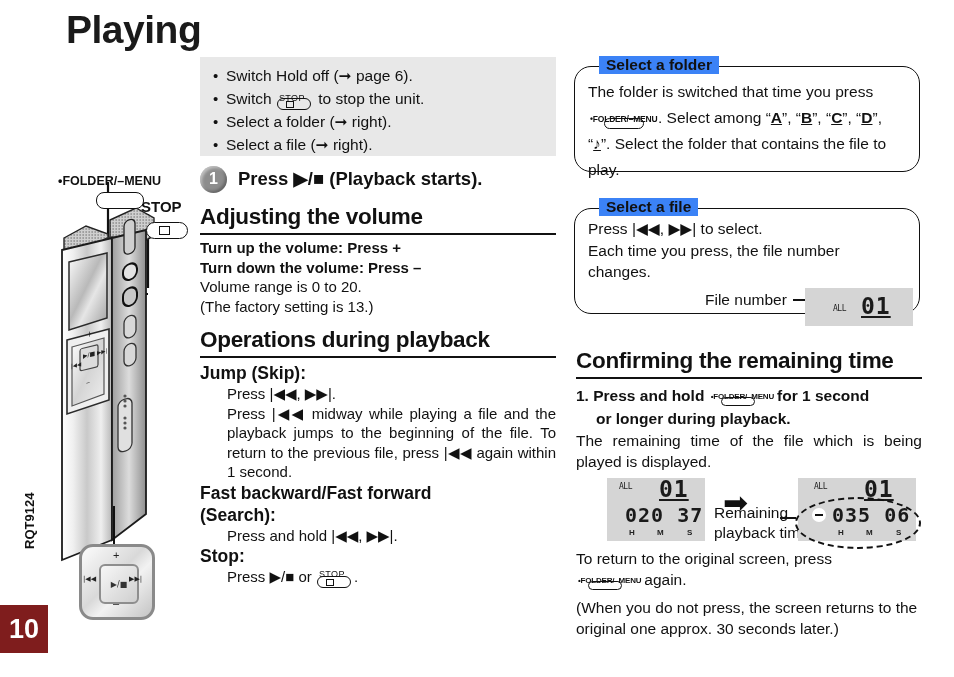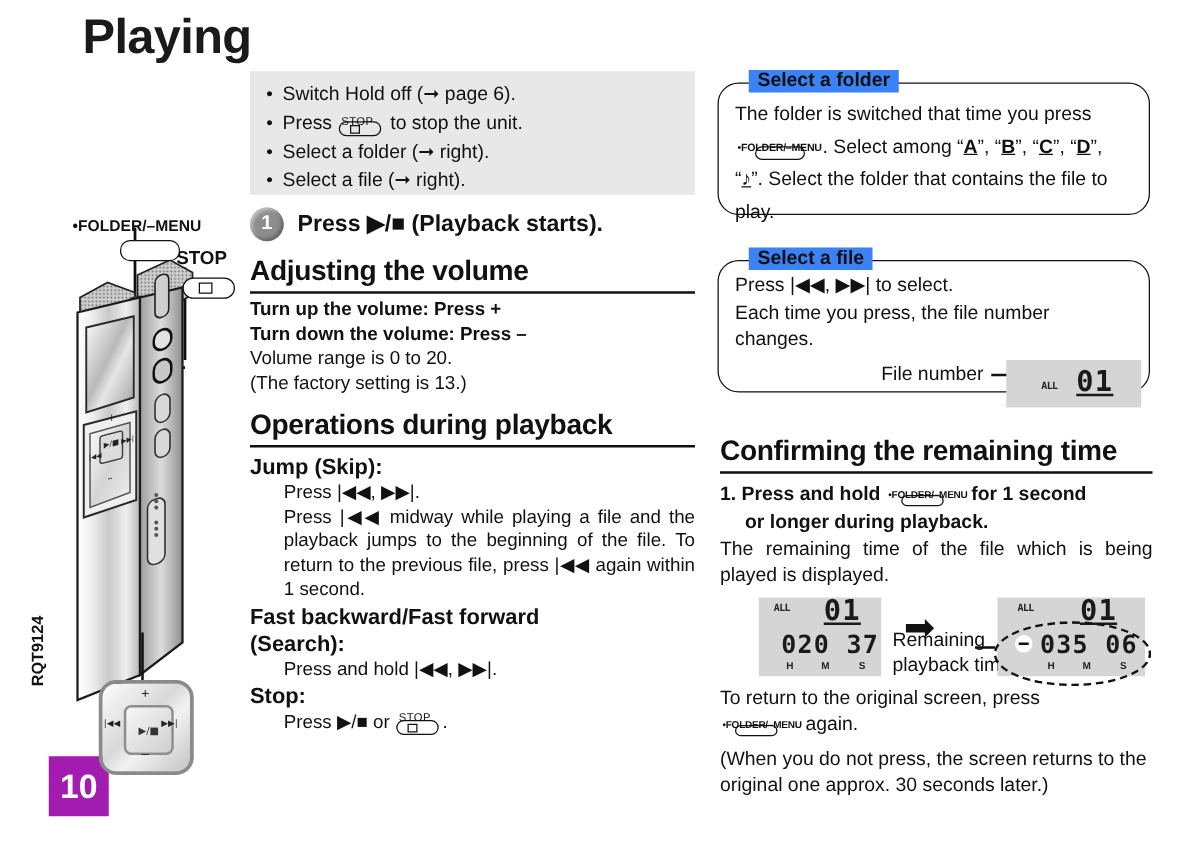--- a/index.html
+++ b/index.html
@@ -22,23 +22,23 @@
 
   
   #spine-code{
     position:absolute;left:22px;top:549px;
     font-size:13px;font-weight:bold;color:#111;
     transform:rotate(-90deg);transform-origin:left top;
     white-space:nowrap;
   }
   #page-number-box{
     position:absolute;left:0;top:605px;width:48px;height:48px;
-    background:#a21caf;color:#fff;
+    background:#7f1d1d;color:#fff;
     display:flex;align-items:center;justify-content:center;
-    font-size:27px;font-weight:bold;margin-left:39px;
+    font-size:27px;font-weight:bold;
   }
 
   
   #device-illustration{position:absolute;left:52px;top:168px;width:150px;height:420px;}
   #callout-folder-menu{
     position:absolute;left:58px;top:174px;
     font-size:12.5px;font-weight:bold;white-space:nowrap;
   }
   #callout-stop{
     position:absolute;left:141px;top:198px;
@@ -127,21 +127,21 @@
   .glyph-fm.sm{width:60px;height:20px;}
   .glyph-fm.sm .lbl{font-size:8px;}
   .glyph-fm.sm .pill{top:9px;left:10px;width:34px;height:9px;}
 
   .fold{ text-decoration:underline; font-weight:bold;}
 
   
   .lcd{
     background:#d5d5d5;position:relative;font-family:"DejaVu Sans Mono", monospace;
   }
-  .lcd .all{position:absolute;font-size:8px;font-weight:bold;letter-spacing:-.5px;color:#222;}
+  .lcd .all{position:absolute;font-size:8px;font-weight:normal;letter-spacing:-.5px;color:#222;}
   .lcd .big{position:absolute;font-size:23px;font-weight:bold;letter-spacing:1px;color:#1a1a1a;text-decoration:underline;}
   .lcd .time{position:absolute;font-size:20px;font-weight:bold;letter-spacing:1px;color:#1a1a1a;}
   .lcd .hms{position:absolute;font-size:8px;font-weight:bold;color:#222;font-family:"Liberation Sans",sans-serif;}
   .lcd .minus{position:absolute;background:#fff;border-radius:50%;width:14px;height:14px;}
   .lcd .minus:after{content:"";position:absolute;left:3px;top:6px;width:8px;height:2px;background:#111;}
 
   #lcd-file{position:absolute;left:805px;top:288px;width:108px;height:38px;}
   #lcd-file .all{left:28px;top:16px;}
   #lcd-file .big{left:56px;top:5px;}
   #file-number-label{position:absolute;left:705px;top:291px;font-size:15.5px;}
@@ -267,21 +267,21 @@
     <div style="position:absolute;left:47px;top:28px;font-size:7px;color:#222;font-family:'DejaVu Sans',sans-serif;">▶▶|</div>
   </div>
   <div style="position:absolute;left:113px;top:506px;width:2px;height:38px;background:#111;"></div>
 
   <div id="prep-box">
     <div id="prep-list">
       <div class="bullet-line">
         <span>Switch Hold off (</span><span>➞</span><span> page 6).</span>
       </div>
       <div class="bullet-line">
-        <span>Press</span>
+        <span>Switch</span>
         <span class="glyph-stop">
           <span class="lbl">STOP</span>
           <span class="sw"></span>
           <span class="sq"></span>
         </span>
         <span>to stop the unit.</span>
       </div>
       <div class="bullet-line">
         <span>Select a folder (➞ right).</span>
       </div>

